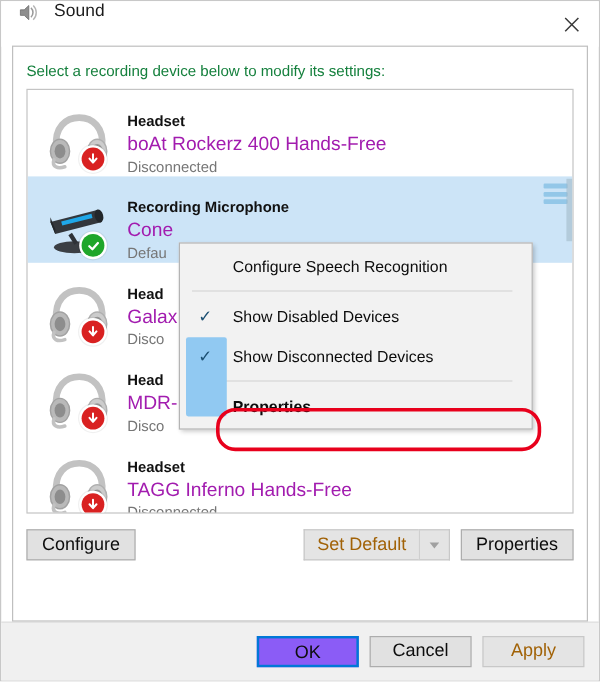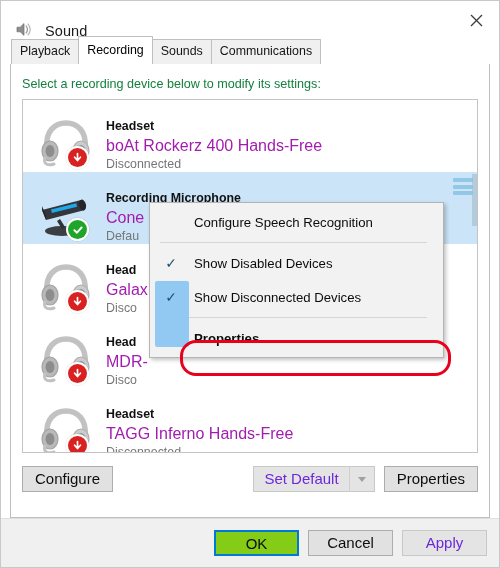--- a/index.html
+++ b/index.html
@@ -25,21 +25,21 @@
     display: flex;
     flex-direction: column;
   }
 
   
   .titlebar {
     height: 38px;
     flex: 0 0 38px;
     background: #ffffff;
     display: flex;
-    align-items: flex-end;
+    align-items: flex-start;
     position: relative;
   }
   .title-icon {
     margin-left: 13px;
     width: 19px; height: 19px;
     position: relative;
   }
   .title-text {
     margin-left: 12px;
     font-size: 14.5px;
@@ -186,22 +186,22 @@
     color: #0d0d0d;
     background: #e1e1e1;
     border: 1px solid #adadad;
     height: 26px;
     padding: 0 12px;
     box-sizing: border-box;
     cursor: default;
     line-height: 24px;
     text-align: center;
   }
-  .btn.disabled { color: #6d28d9; background: #e4e4e4; border-color: #c8c8c8; }
-  .btn.default-btn { border: 2px solid #0078d7; background: #84cc16; }
+  .btn.disabled { color: #a16207; background: #e4e4e4; border-color: #c8c8c8; }
+  .btn.default-btn { border: 2px solid #0078d7; background: #8b5cf6; }
   .spacer { flex: 1 1 auto; }
   .split-btn {
     display: flex;
     height: 26px;
     margin-right: 9px;
   }
   .split-btn .main {
     border-right: none;
     padding: 0 10px;
   }
@@ -316,26 +316,20 @@
       </svg>
     </div>
     <div class="title-text">Sound</div>
     <div class="close-btn">
       <svg width="13" height="13" viewBox="0 0 13 13">
         <path d="M1 1 L12 12 M12 1 L1 12" stroke="#3a3a3a" stroke-width="1.25" fill="none"></path>
       </svg>
     </div>
   </div>
 
-  <div class="tabstrip">
-    <div class="tab">Playback</div>
-    <div class="tab active">Recording</div>
-    <div class="tab">Sounds</div>
-    <div class="tab">Communications</div>
-  </div>
 
   <div class="tabpage">
     <div class="instruction">Select a recording device below to modify its settings:</div>
 
     <div class="listbox">
 
       <div class="device-row">
         <div class="device-icon">
           <svg width="62" height="58" viewBox="0 0 62 58">
             <path d="M12 34 C10 17 20 9 31 9 C42 9 52 17 50 34" fill="none" stroke="#c2c2c2" stroke-width="5.5" stroke-linecap="round"></path>

